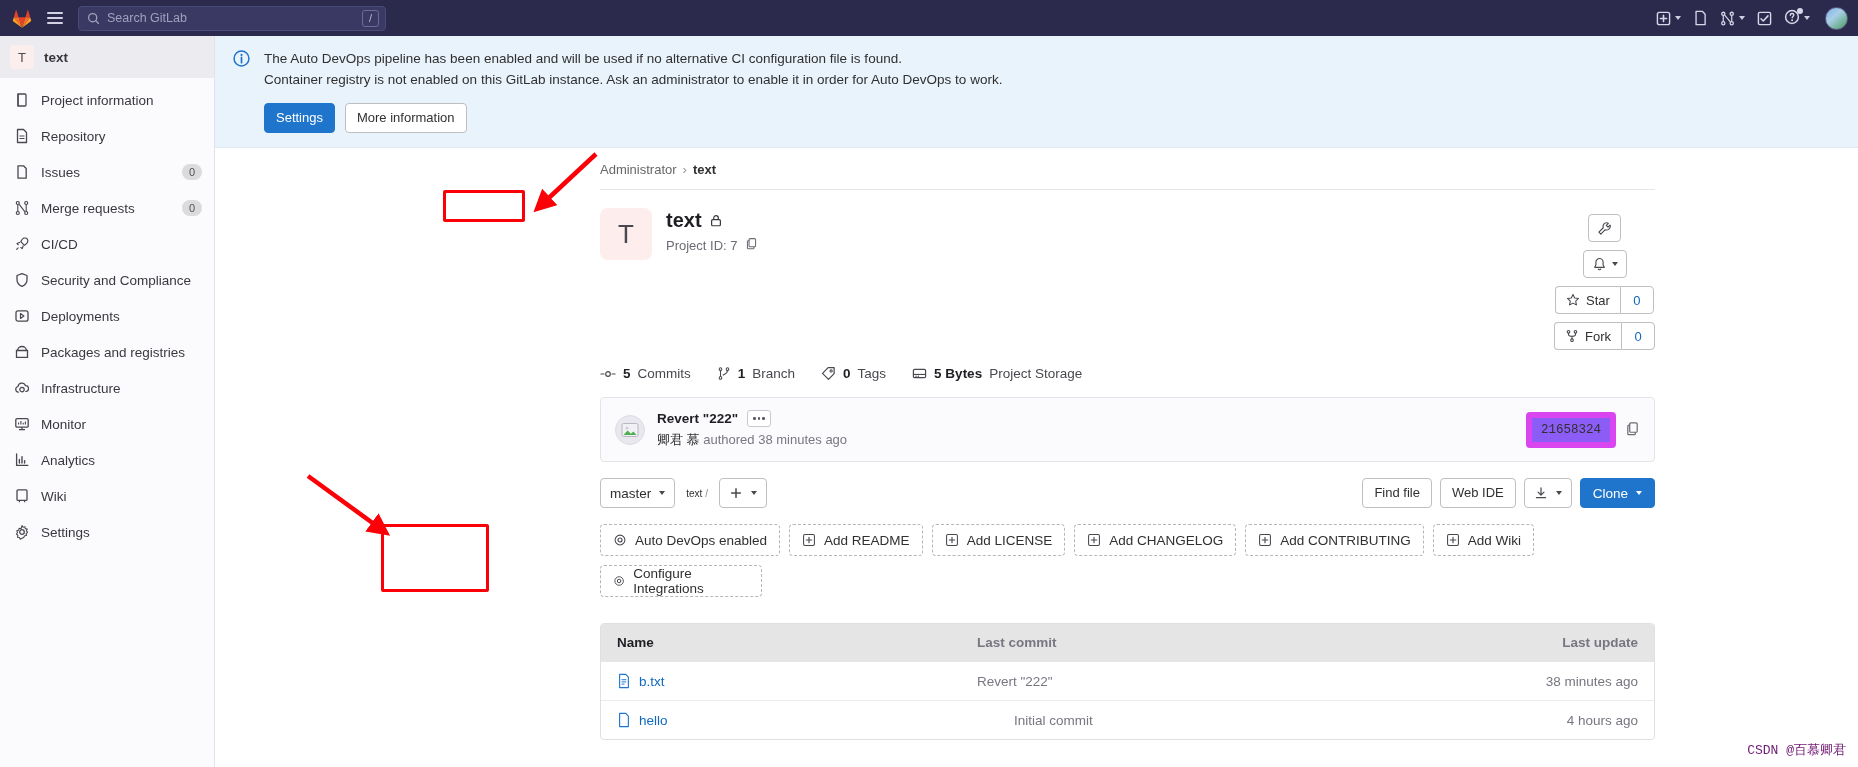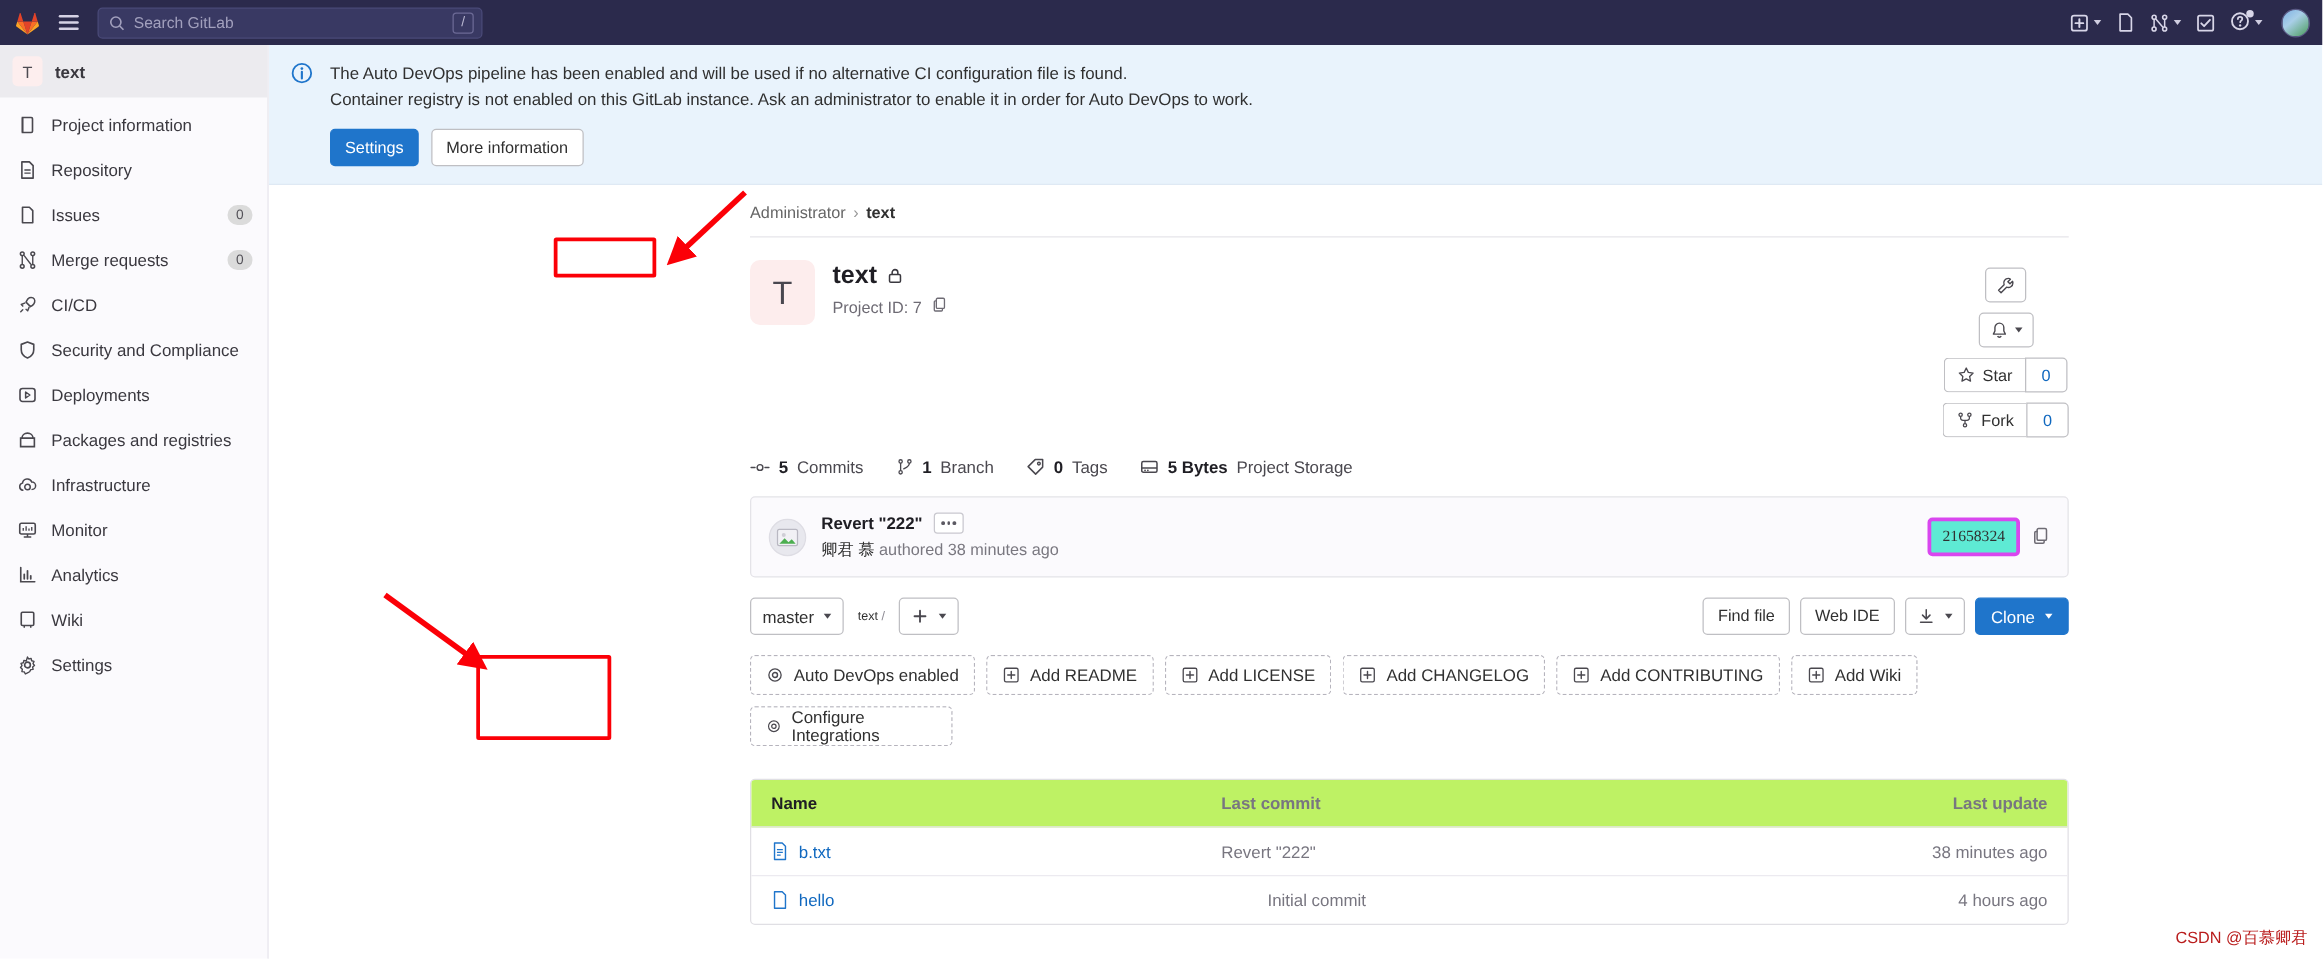--- a/index.html
+++ b/index.html
@@ -171,22 +171,22 @@
   .commit-title { font-size: 13.5px; font-weight: bold; color: #1f1e24; display:flex; align-items:center; gap:9px; }
   .ellipsis-btn {
     border: 1px solid #c9c8cf; border-radius: 3px; background:#fff;
     height: 17px; padding: 0 5px; display:flex; align-items:center; gap:2px; cursor:pointer;
   }
   .ellipsis-btn i { width:2.5px; height:2.5px; border-radius:50%; background:#5b5962; display:block; }
   .commit-meta { font-size: 13px; color: #7a7880; margin-top: 4px; }
   .commit-meta b { color: #303030; font-weight: normal; }
   .commit-sha-wrap { margin-left: auto; display: flex; align-items: center; gap: 9px; }
   .sha-box {
-    border: 3px solid #d946ef; border-radius: 4px; background: #5eead4;
-    font-family: Liberation Serif, serif; font-size: 12.5px;
+    border: 6px solid #d946ef; border-radius: 4px; background: #8b5cf6;
+    font-family: Liberation Mono, monospace; font-size: 12.5px;
     padding: 5px 9px; color: #303030; cursor: pointer;
   }
 
   .controls-row { display: flex; align-items: center; gap: 11px; padding-bottom: 16px; }
   .path-text { font-size: 10px; color: #303030; }
   .path-text .slash { color: #8c8a93; }
   .dropdown-btn {
     border: 1px solid #bfbfc3; background:#fff; border-radius:4px;
     height: 30px; display:flex; align-items:center; gap:8px;
     padding: 0 9px; font-size: 13.5px; cursor:pointer;
@@ -203,41 +203,41 @@
     border: 1px dashed #b6b4bd; border-radius: 4px; background: #fff;
     height: 32px; display: flex; align-items: center; gap: 8px;
     padding: 0 12px; font-size: 13.5px; color: #303030; cursor: pointer;
   }
 
   .files-table {
     border: 1px solid #e0dfe4; border-radius: 4px;
     margin-top: 16px; overflow: hidden; background:#fff;
   }
   .ft-head {
-    display: flex; background: #bef264; border-bottom: 1px solid #e6e5ea;
+    display: flex; background: #e5e5e5; border-bottom: 1px solid #e6e5ea;
     font-size: 13.5px; font-weight: bold; color: #1f1e24;
     padding: 11px 16px;
   }
   .ft-row {
     display: flex; border-bottom: 1px solid #eceaf0;
     font-size: 13.5px; padding: 11px 16px; align-items: center;
   }
   .ft-row:last-child { border-bottom: none; gap: 37px; }
   .col-name { width: 360px; display: flex; align-items: center; gap: 8px; }
   .col-name a { color: #1068bf; text-decoration: none; cursor: pointer; }
   .col-commit { flex: 1; color: #787680; }
   .col-update { width: 170px; text-align: right; color: #787680; }
 
   
   .anno { position: absolute; pointer-events: none; z-index: 50; }
   .anno-box { border: 3px solid #fb0007; border-radius: 2px; }
   .watermark {
     position: absolute; right: 12px; bottom: 8px;
-    font-size: 13px; color: #b91c1c; z-index: 60;
-    font-family: Liberation Sans, sans-serif;
+    font-size: 13px; color: #701a75; z-index: 60;
+    font-family: Liberation Mono, monospace;
   }
 </style>
 </head>
 <body>
 
 <div class="topnav">
   <div class="gl-logo">
     <svg width="22" height="22" viewBox="0 0 24 24">
       <path fill="#e24329" d="M12 22.5l3.7-11.4H8.3z"></path>
       <path fill="#fc6d26" d="M12 22.5L8.3 11.1H3.1z"></path>

